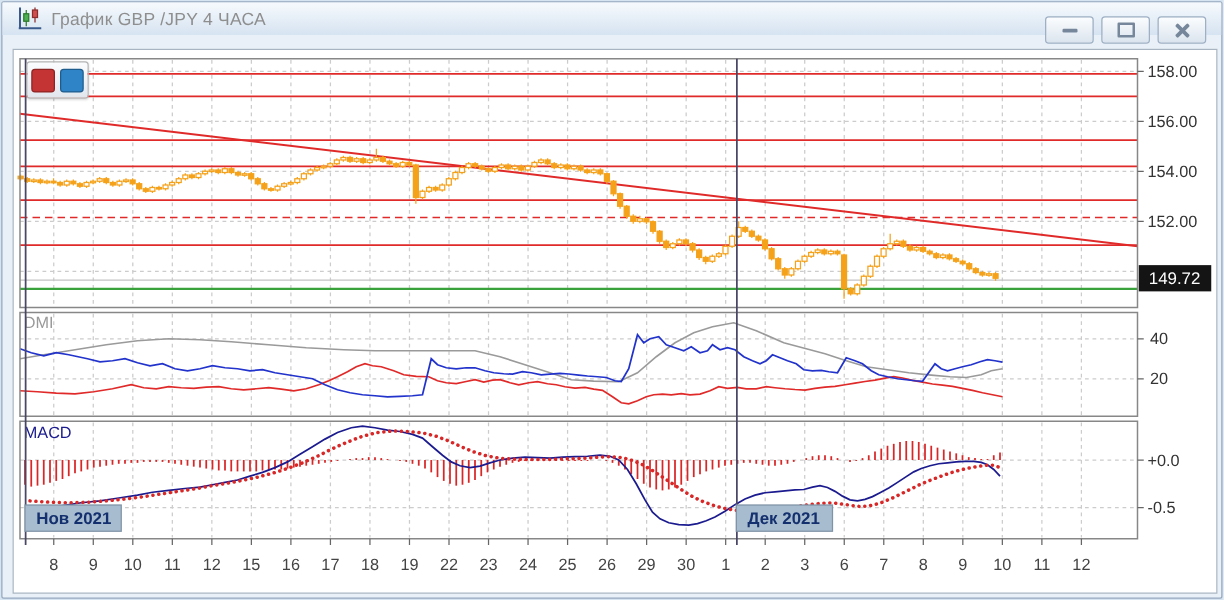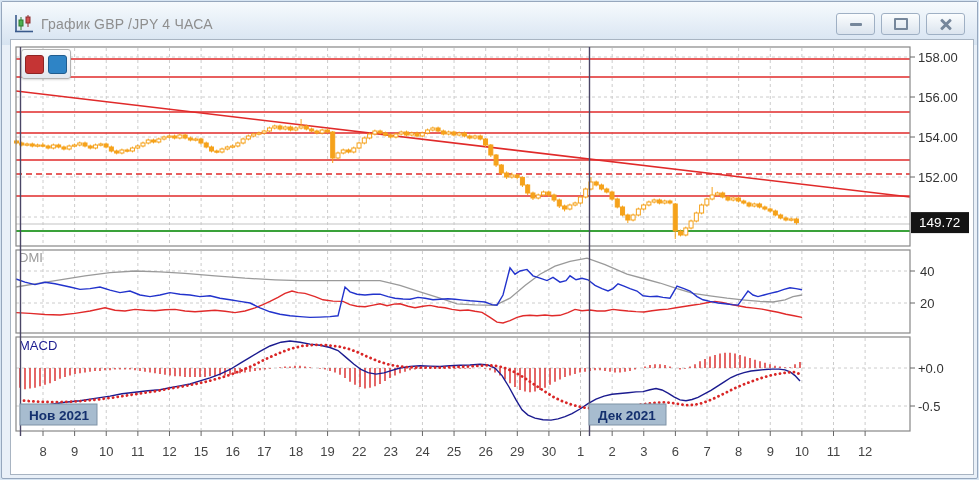--- a/index.html
+++ b/index.html
@@ -1,18 +1,18 @@
 <!DOCTYPE html>
 <html><head>
 <meta charset="utf-8">
 <style>
   html,body{margin:0;padding:0;}
   body{width:979px;height:480px;background:#d6e4f2;font-family:"Liberation Sans",sans-serif;position:relative;overflow:hidden;}
   .window{position:absolute;left:1px;top:1px;width:975px;height:476px;background:#e9f0f8;border:1px solid #96a7bd;border-radius:2px;}
-  .titlebar{position:absolute;left:0;top:0;right:0;height:43px;background:linear-gradient(#f6fafd,#d6e3f1);display:flex;align-items:center;}
+  .titlebar{position:absolute;left:0;top:0;right:0;height:26px;background:linear-gradient(#f6fafd,#d6e3f1);display:flex;align-items:center;}
   .title-icon{width:22px;height:22px;margin-left:11px;margin-right:6px;}
   .window-title{color:#8e8e8e;font-size:14px;letter-spacing:.2px;}
   .win-buttons{position:absolute;right:12px;top:11px;display:flex;gap:6px;}
   .win-btn{width:37px;height:20px;border:1px solid #9fb0c4;border-radius:3px;background:linear-gradient(#fbfdfe,#dbe4ee);display:flex;align-items:center;justify-content:center;cursor:pointer;}
   .glyph-min{width:12px;height:3px;background:#76879b;border-radius:1px;}
   .glyph-max{width:10px;height:8px;border:2px solid #76879b;border-radius:1px;}
   .glyph-close{position:relative;width:12px;height:12px;}
   .glyph-close i{position:absolute;left:-1px;top:5px;width:14px;height:3px;background:#76879b;border-radius:1px;}
   .glyph-close i:first-child{transform:rotate(45deg);}
   .glyph-close i:last-child{transform:rotate(-45deg);}

